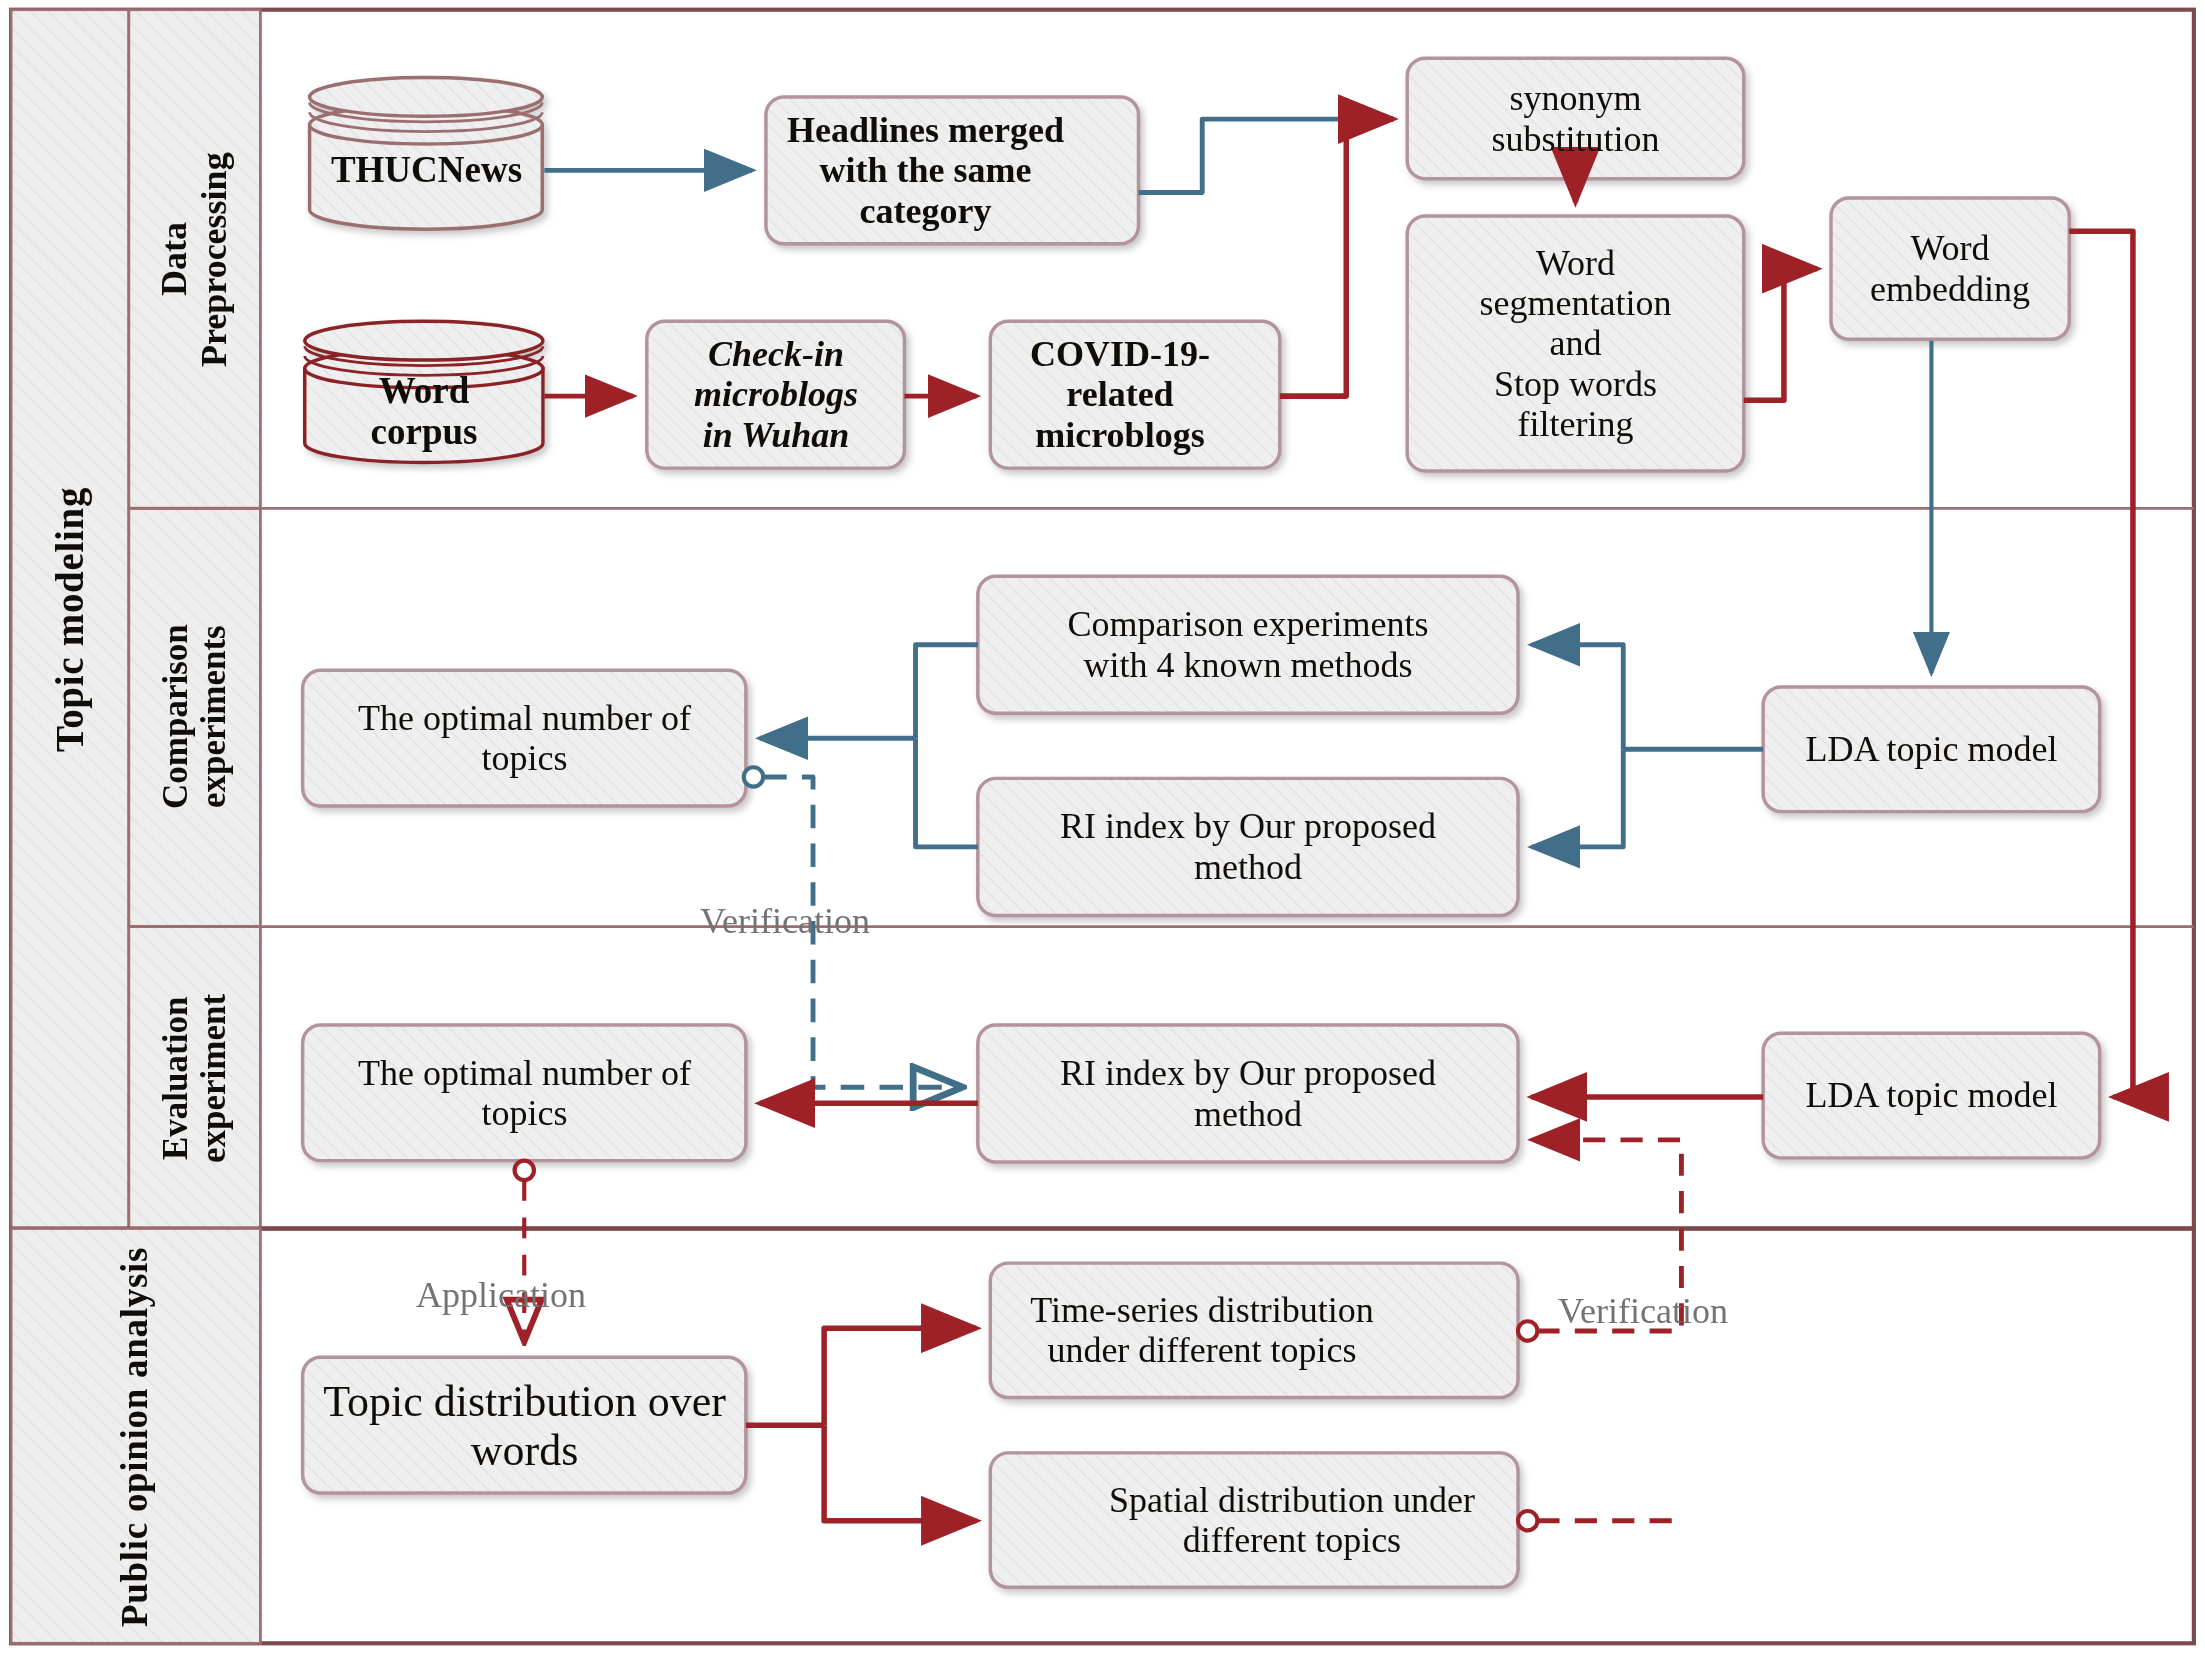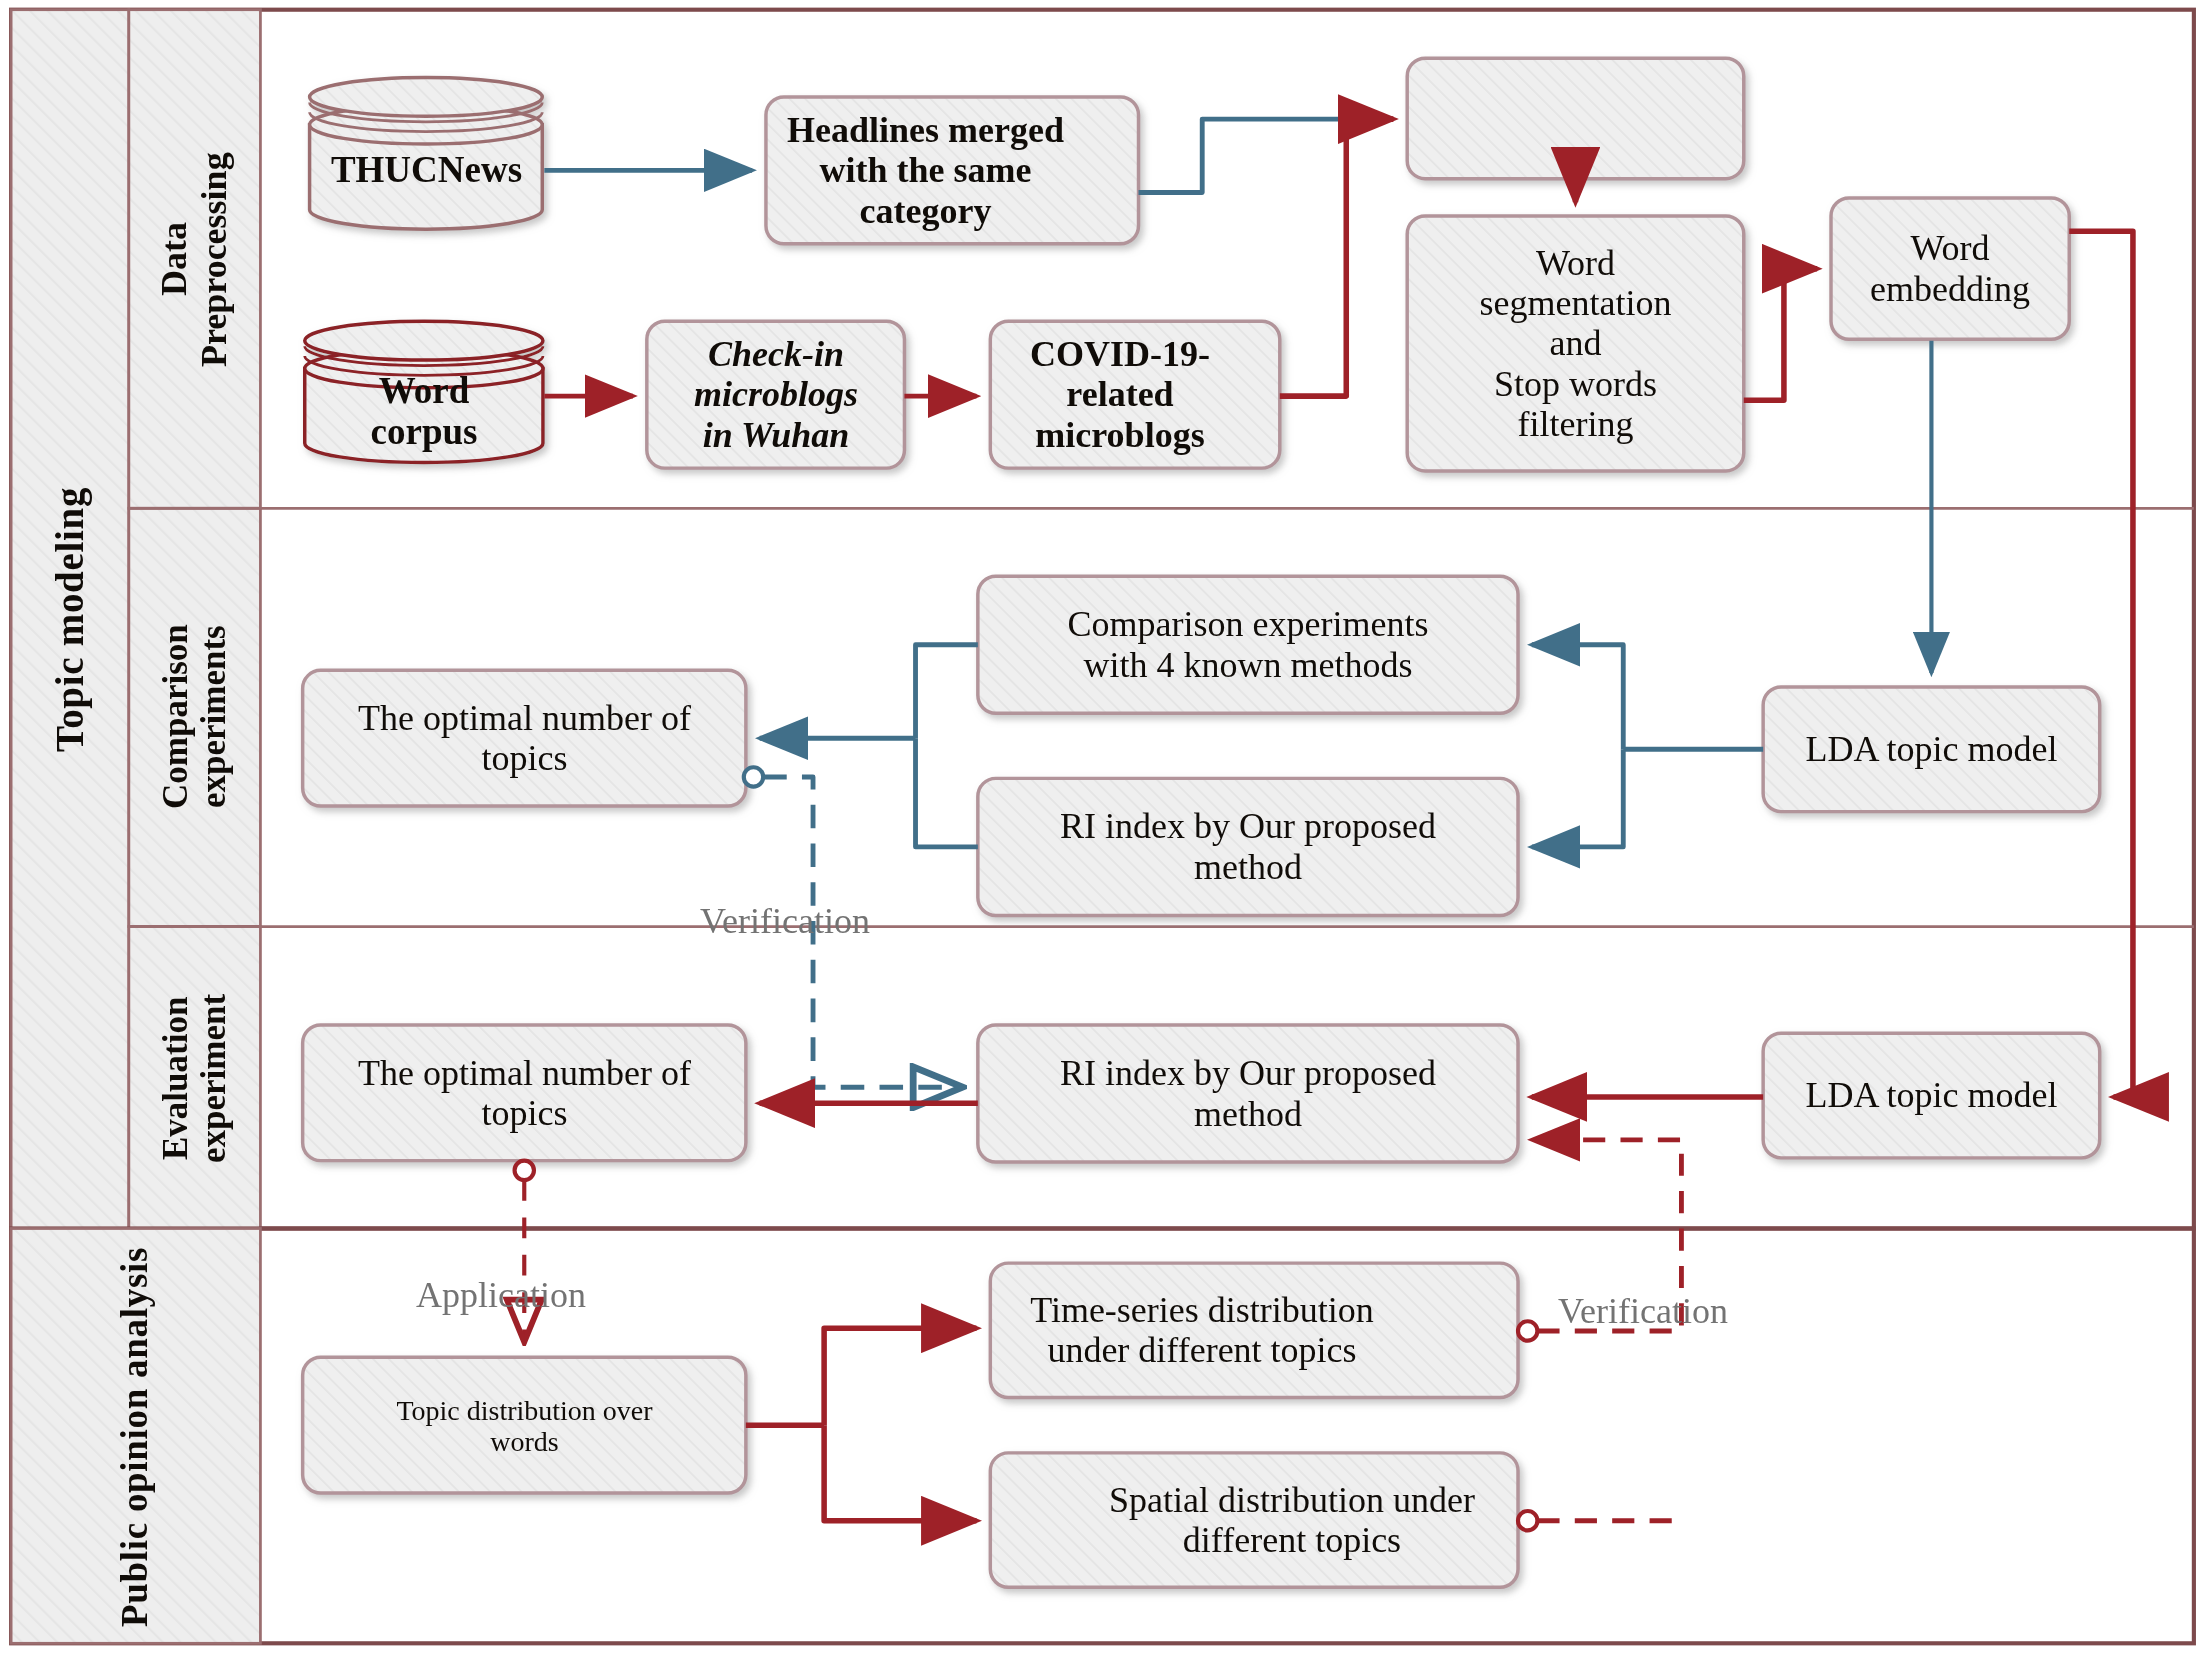--- a/index.html
+++ b/index.html
@@ -193,20 +193,22 @@
 category</div>
 
 <div class="nodelabel" style="left:647px;top:321px;width:258px;height:147px;font-size:36px;white-space:pre-line;font-style:italic;">Check-in
 microblogs
 in Wuhan</div>
 
 <div class="nodelabel" style="left:990px;top:321px;width:260px;height:147px;font-size:36px;white-space:pre-line;">COVID-19-
 related
 microblogs</div>
 
+<div class="nodelabel" style="left:1407px;top:58px;width:337px;height:121px;font-size:36px;white-space:pre-line;font-weight:400;">synonym
+substitution</div>
 
 <div class="nodelabel" style="left:1407px;top:216px;width:337px;height:255px;font-size:36px;white-space:pre-line;font-weight:400;">Word
 segmentation
 and
 Stop words
 filtering</div>
 
 <div class="nodelabel" style="left:1831px;top:198px;width:238px;height:141px;font-size:36px;white-space:pre-line;font-weight:400;">Word
 embedding</div>
 
@@ -222,21 +224,21 @@
 topics</div>
 
 <div class="nodelabel" style="left:1763px;top:1033px;width:337px;height:125px;font-size:36px;white-space:pre-line;font-weight:400;">LDA topic model</div>
 
 <div class="nodelabel" style="left:978px;top:1025px;width:540px;height:137px;font-size:36px;white-space:pre-line;font-weight:400;">RI index by Our proposed
 method</div>
 
 <div class="nodelabel" style="left:303px;top:1025px;width:443px;height:136px;font-size:36px;white-space:pre-line;font-weight:400;">The optimal number of
 topics</div>
 
-<div class="nodelabel" style="left:303px;top:1358px;width:443px;height:136px;font-size:28px;white-space:pre-line;font-weight:400;">Topic distribution over
+<div class="nodelabel" style="left:303px;top:1358px;width:443px;height:136px;font-size:44px;white-space:pre-line;font-weight:400;">Topic distribution over
 words</div>
 
 <div class="nodelabel" style="left:990px;top:1263px;width:424px;height:134px;font-size:36px;white-space:pre-line;font-weight:400;">Time-series distribution
 under different topics</div>
 
 <div class="nodelabel" style="left:990px;top:1453px;width:604px;height:134px;font-size:36px;white-space:pre-line;font-weight:400;">Spatial distribution under
 different topics</div>
 
 <div class="edgelabel" style="left:700px;top:900px;font-size:36px;">Verification</div>
 

